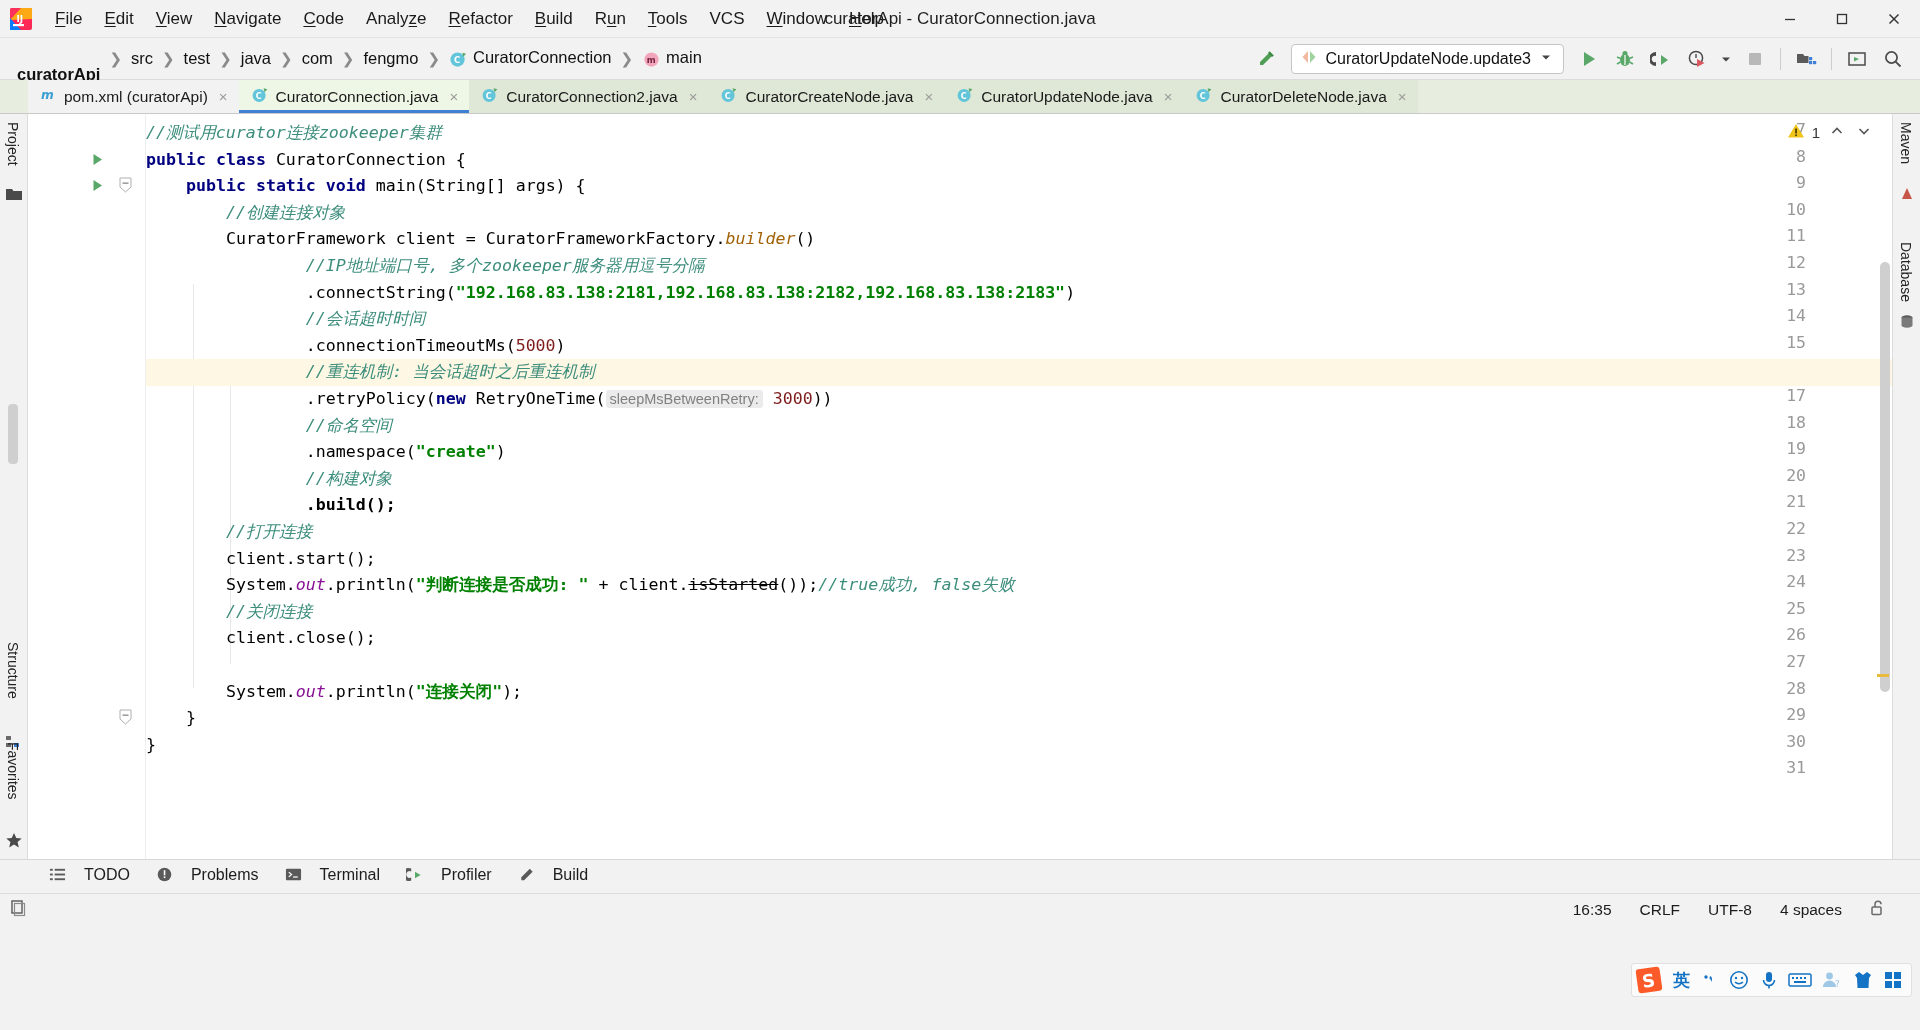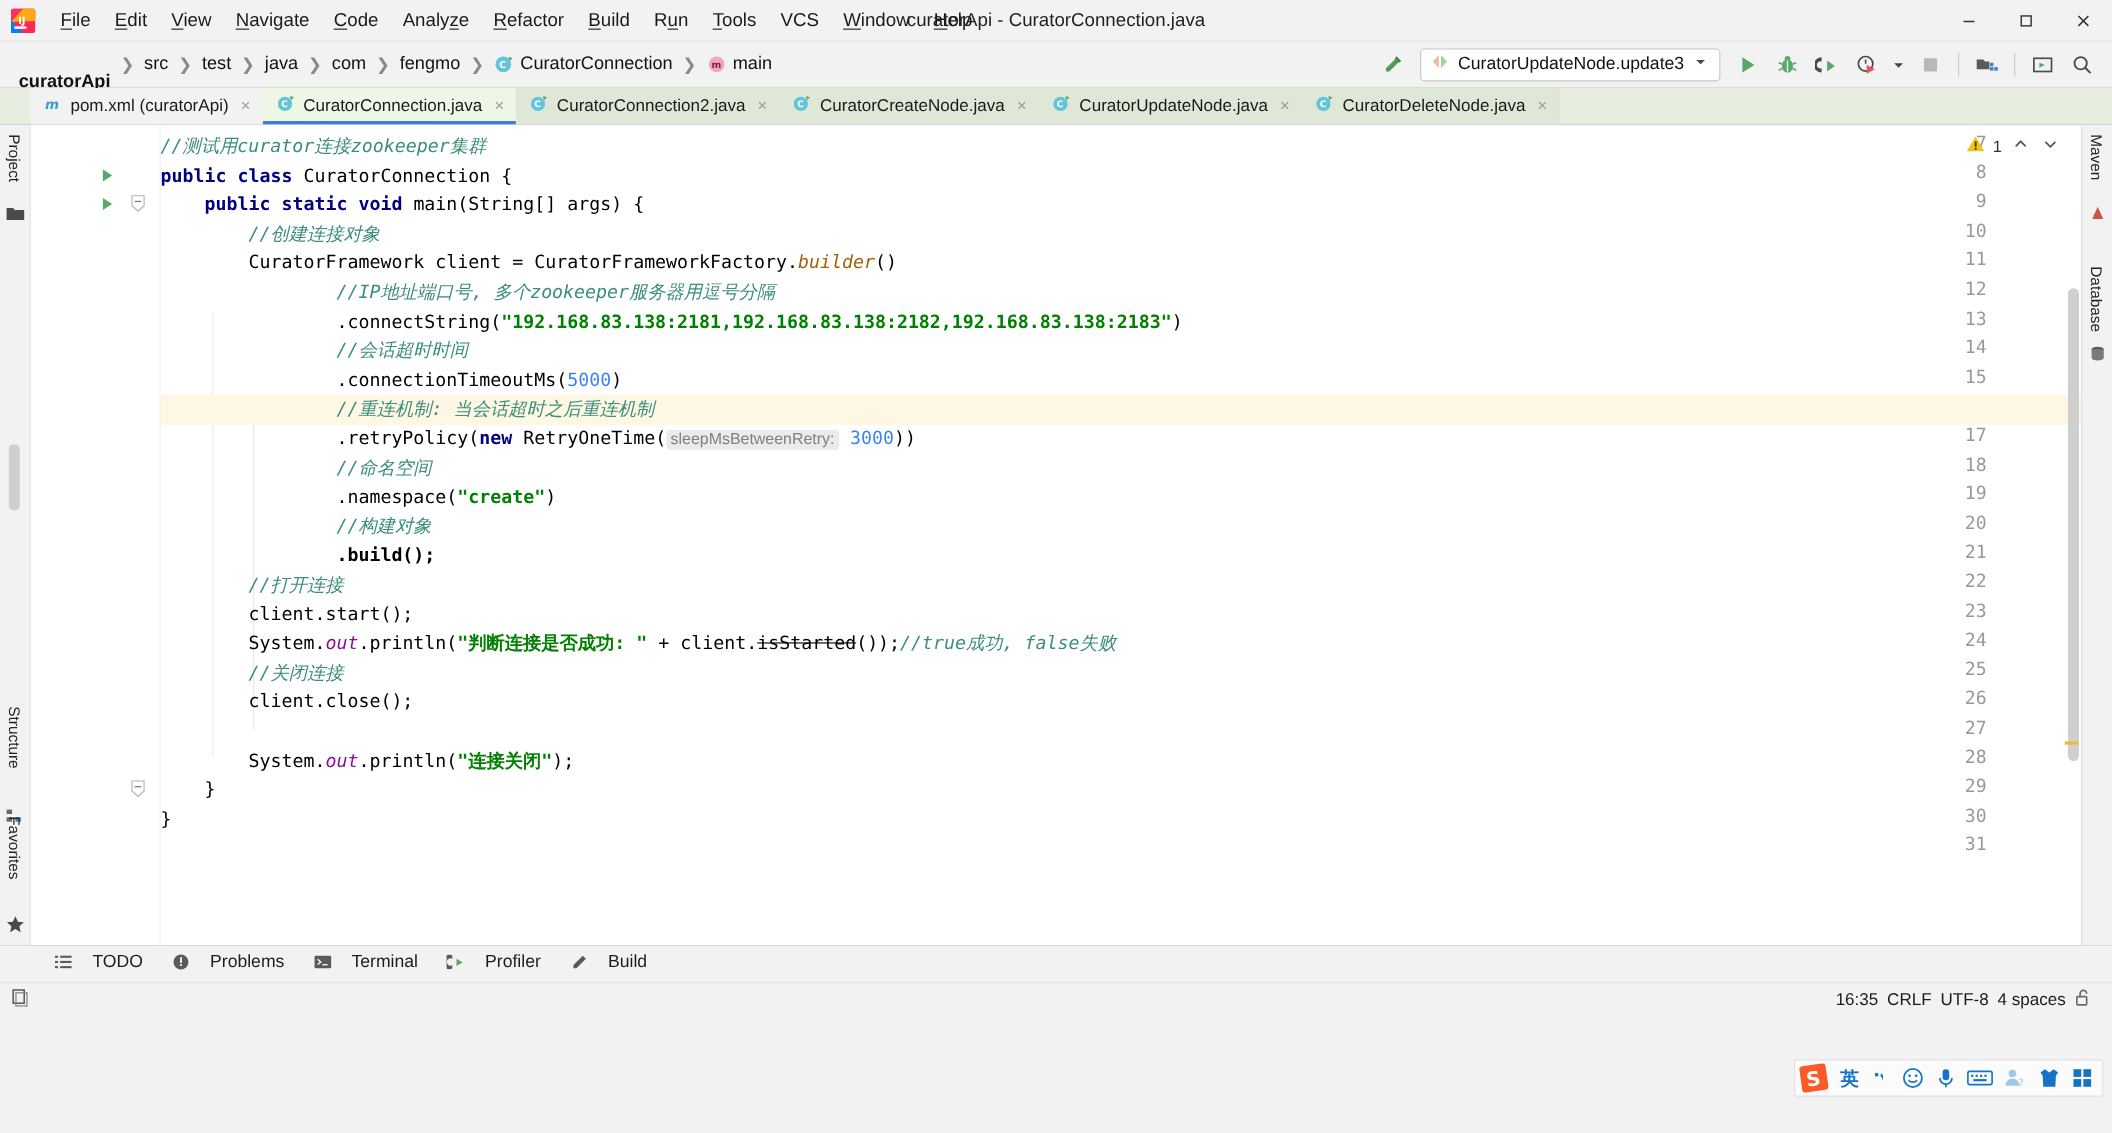--- a/index.html
+++ b/index.html
@@ -116,21 +116,21 @@
     position: absolute; left: 0; right: 0; height: 26.5px; background: #fdf7e3;
   }
   .indent-guide {
     position: absolute; width: 1px; background: #e8e8e8;
   }
 
   
   .kw  { color: #000080; font-weight: bold; }
   .cm  { color: #3c8d7c; font-style: italic; }
   .str { color: #008000; font-weight: bold; }
-  .num { color: #3b82f6; }
+  .num { color: #7f1d1d; }
   .fld { color: #871094; font-style: italic; }
   .mth { color: #a16207; font-style: italic; }
   .dep { text-decoration: line-through; }
   .hint {
     background: #ebebeb; color: #808080; border-radius: 3px;
     font-family: "Liberation Sans", sans-serif; font-size: 14.5px;
     padding: 1px 4px; font-style: normal;
   }
 
   
@@ -158,21 +158,21 @@
     display: flex; align-items: flex-start; gap: 18px; font-size: 16px; color: #1c1c1c;
     padding: 4px 13px; border-radius: 3px;
   }
 
   
   .statusbar {
     height: 32px; display: flex; align-items: center;
     background: #f2f2f2; border-top: 1px solid #dcdcdc; font-size: 15.5px; color: #1c1c1c;
   }
   .sb-left { display: flex; align-items: center; padding-left: 8px; }
-  .sb-right { margin-left: auto; display: flex; align-items: center; padding-right: 14px; }
+  .sb-right { margin-left: auto; display: flex; align-items: center; gap: 20px; padding-right: 30px; }
   .sb-item { padding: 2px 4px; }
 
   
   .ime {
     position: absolute; right: 8px; top: 963px; height: 34px;
     display: flex; align-items: center; gap: 9px;
     background: #fbfbfb; border: 1px solid #e0e0e0; border-radius: 3px;
     padding: 0 8px 0 2px;
   }
   .ime-item { display: flex; align-items: center; justify-content: center; }

